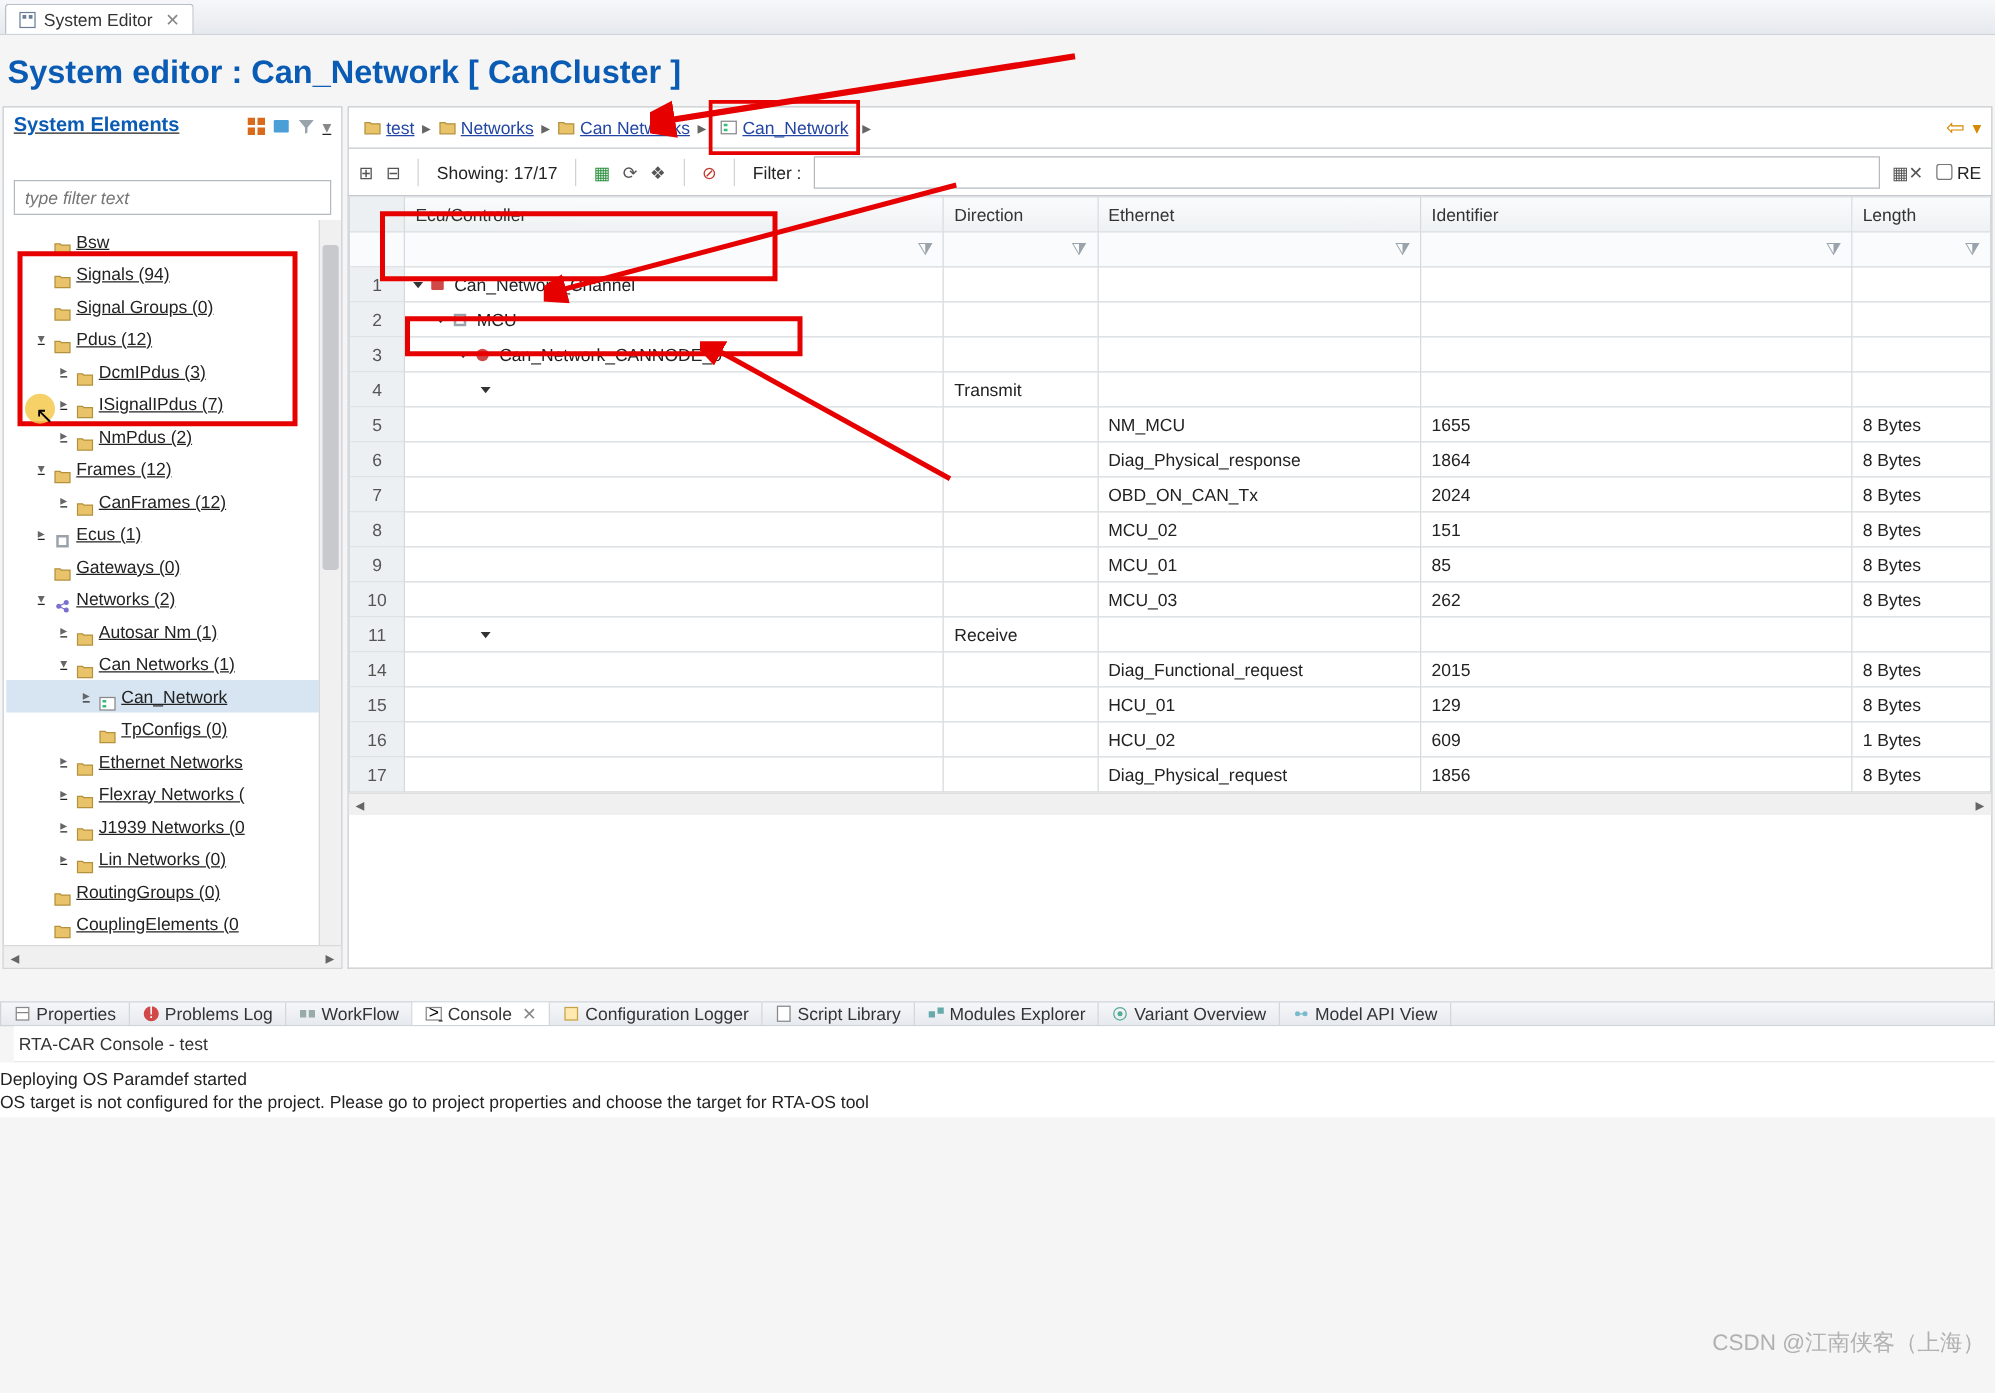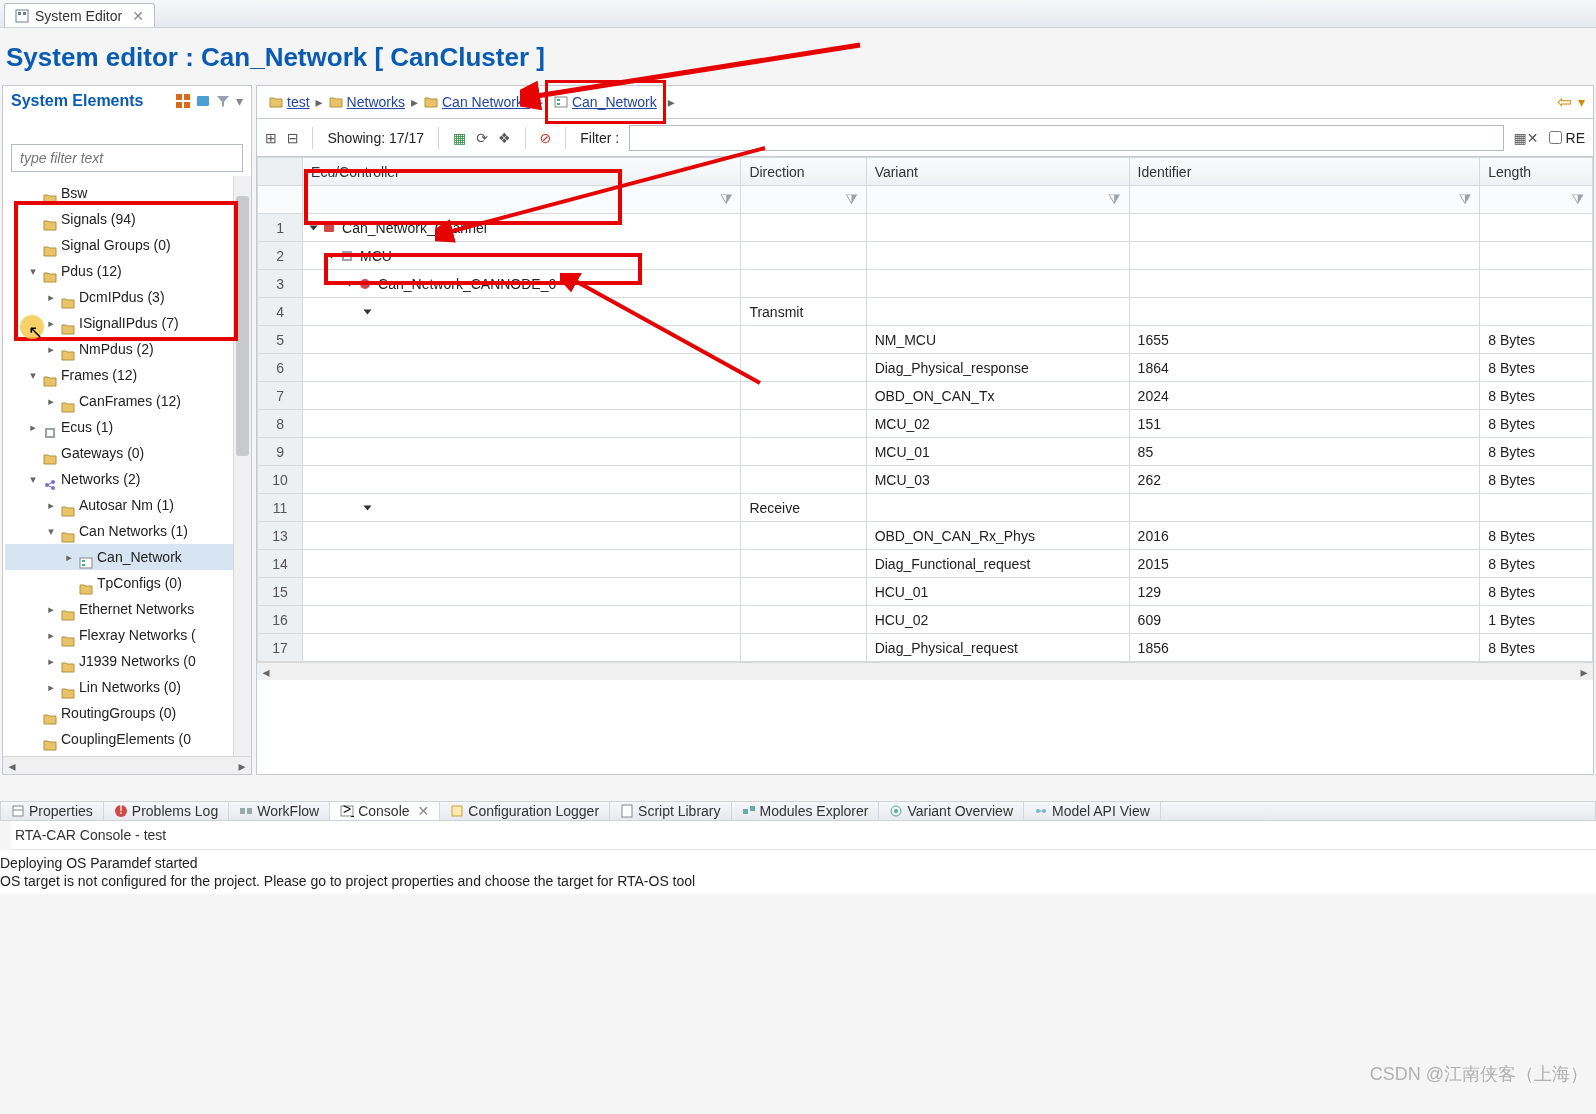--- a/index.html
+++ b/index.html
@@ -10,21 +10,21 @@
   .tab { height:24px; padding:0 10px; display:flex; align-items:center; gap:6px; background:#fff; border:1px solid #b9c0c6; border-bottom:none; border-radius:3px 3px 0 0; color:#333;}
   .tab .x { color:#888; margin-left:4px;}
   .ico { display:inline-block; width:14px; height:14px; }
   .ico svg { width:14px; height:14px; display:block;}
 
   
   .title { padding:14px 6px 10px 6px; font-size: 26px; font-weight:600; color:#0a5bb3; }
 
   
   .main { display:flex; align-items:stretch; }
-  .left { width: 250px; border:1px solid #c5c9cd; margin:2px; background:#fff; display:flex; flex-direction:column;}
+  .left { width: 272px; border:1px solid #c5c9cd; margin:2px; background:#fff; display:flex; flex-direction:column;text-decoration:underline;}
   .right { flex:1; margin:2px; display:flex; flex-direction:column;}
 
   
   .panelhead { display:flex; justify-content:space-between; align-items:center; padding:6px 8px; }
   .panelhead .t { color:#0a5bb3; font-weight:600; font-size:16px; line-height:1.1;}
   .panelicons { display:flex; gap:6px; align-items:center;}
   .panelicons .ico { cursor:pointer;}
 
   
   .filterbox { margin:4px 8px; }
@@ -483,21 +483,21 @@
             <col class="c-dir">
             <col class="c-map">
             <col class="c-id">
             <col class="c-len">
           </colgroup>
         <thead>
           <tr id="hdr">
               <th class="rn"></th>
               <th>Ecu/Controller</th>
               <th>Direction</th>
-              <th>Variant</th>
+              <th>Ethernet</th>
               <th>Identifier</th>
               <th>Length</th>
             </tr>
           <tr class="filterrow" id="frow">
               <td class="rn"></td>
               <td><span style="color:#9aa3ab">⧩</span></td>
               <td><span style="color:#9aa3ab">⧩</span></td>
               <td><span style="color:#9aa3ab">⧩</span></td>
               <td><span style="color:#9aa3ab">⧩</span></td>
               <td><span style="color:#9aa3ab">⧩</span></td>
@@ -625,28 +625,20 @@
               <td>
                 <div class="cell-tree" style="padding-left:54px">
                   <span class="tri down"></span>
                   <span></span>
                 </div>
               </td>
               <td>Receive</td>
               <td></td>
               <td></td>
               <td></td>
-            </tr>
-            <tr>
-              <td class="rn">13</td>
-              <td></td>
-              <td></td>
-              <td>OBD_ON_CAN_Rx_Phys</td>
-              <td>2016</td>
-              <td>8 Bytes</td>
             </tr>
             <tr>
               <td class="rn">14</td>
               <td></td>
               <td></td>
               <td>Diag_Functional_request</td>
               <td>2015</td>
               <td>8 Bytes</td>
             </tr>
             <tr>

